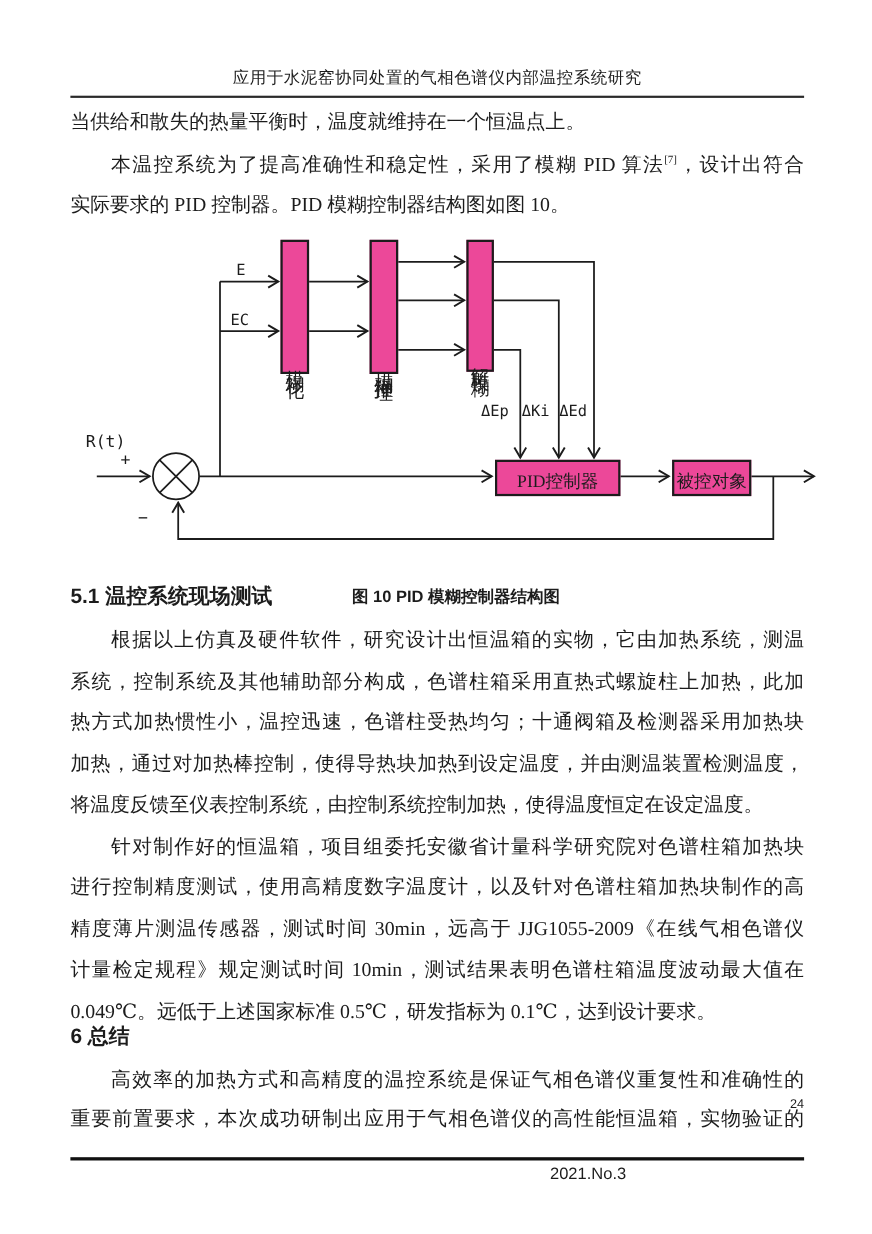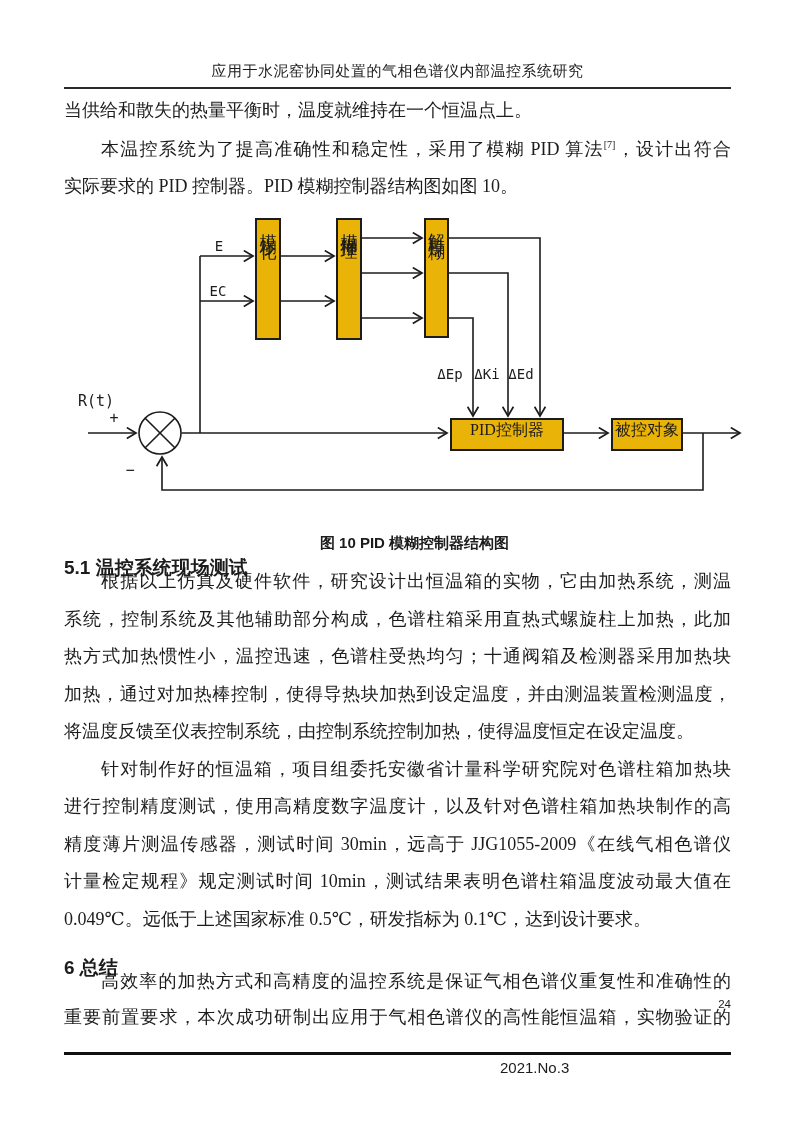--- a/index.html
+++ b/index.html
@@ -11,26 +11,26 @@
   .hdr-title{position:absolute;left:64px;width:667px;top:62px;height:18px;
     font-size:15px;letter-spacing:.5px;text-align:center;line-height:18px;}
   .hdr-rule{position:absolute;left:64px;width:667px;top:87px;height:2px;background:#2a2a2a;}
   
   .bl{position:absolute;left:64px;width:667px;height:38px;line-height:38px;
       font-size:18px;white-space:nowrap;}
   .jl{white-space:normal;text-align:justify;text-align-last:justify;}
   .ind{text-indent:37px;}
   .bl sup{font-size:10px;line-height:0;vertical-align:7px;letter-spacing:0;}
   .heading{position:absolute;left:64px;width:667px;height:38px;line-height:38px;
-    font-family:"Liberation Sans","DejaVu Sans",sans-serif;font-weight:700;font-size:19px;margin-top:25px;}
+    font-family:"Liberation Sans","DejaVu Sans",sans-serif;font-weight:700;font-size:19px;}
   
   .figure{position:absolute;left:0;top:210px;width:793px;height:320px;}
   .figure svg{position:absolute;left:0;top:0;}
-  .blk{position:absolute;background:#eab308;border:2px solid #1c1c1c;box-sizing:border-box;
-    display:flex;align-items:flex-start;justify-content:center;font-size:17px;}
+  .blk{position:absolute;background:#ec4899;border:2px solid #1c1c1c;box-sizing:border-box;
+    display:flex;align-items:flex-end;justify-content:center;font-size:17px;}
   .vtext{writing-mode:vertical-rl;text-orientation:upright;letter-spacing:5px;line-height:1;}
   .flabel{position:absolute;font-family:"DejaVu Sans Mono","Liberation Mono",monospace;
     font-size:14px;height:20px;line-height:20px;text-align:center;}
   .caption{position:absolute;left:0;top:290px;width:793px;padding-left:36px;box-sizing:border-box;
     text-align:center;font-family:"Liberation Sans","DejaVu Sans",sans-serif;
     font-size:15px;font-weight:600;height:22px;line-height:22px;margin-top:32px;}
   
   .ftr-rule{position:absolute;left:64px;width:667px;top:1052px;height:2.5px;background:#111;}
   .ftr-page{position:absolute;left:64px;width:667px;top:996px;height:17px;line-height:17px;
     text-align:right;font-family:Liberation Sans, sans-serif;font-size:11.5px;}

